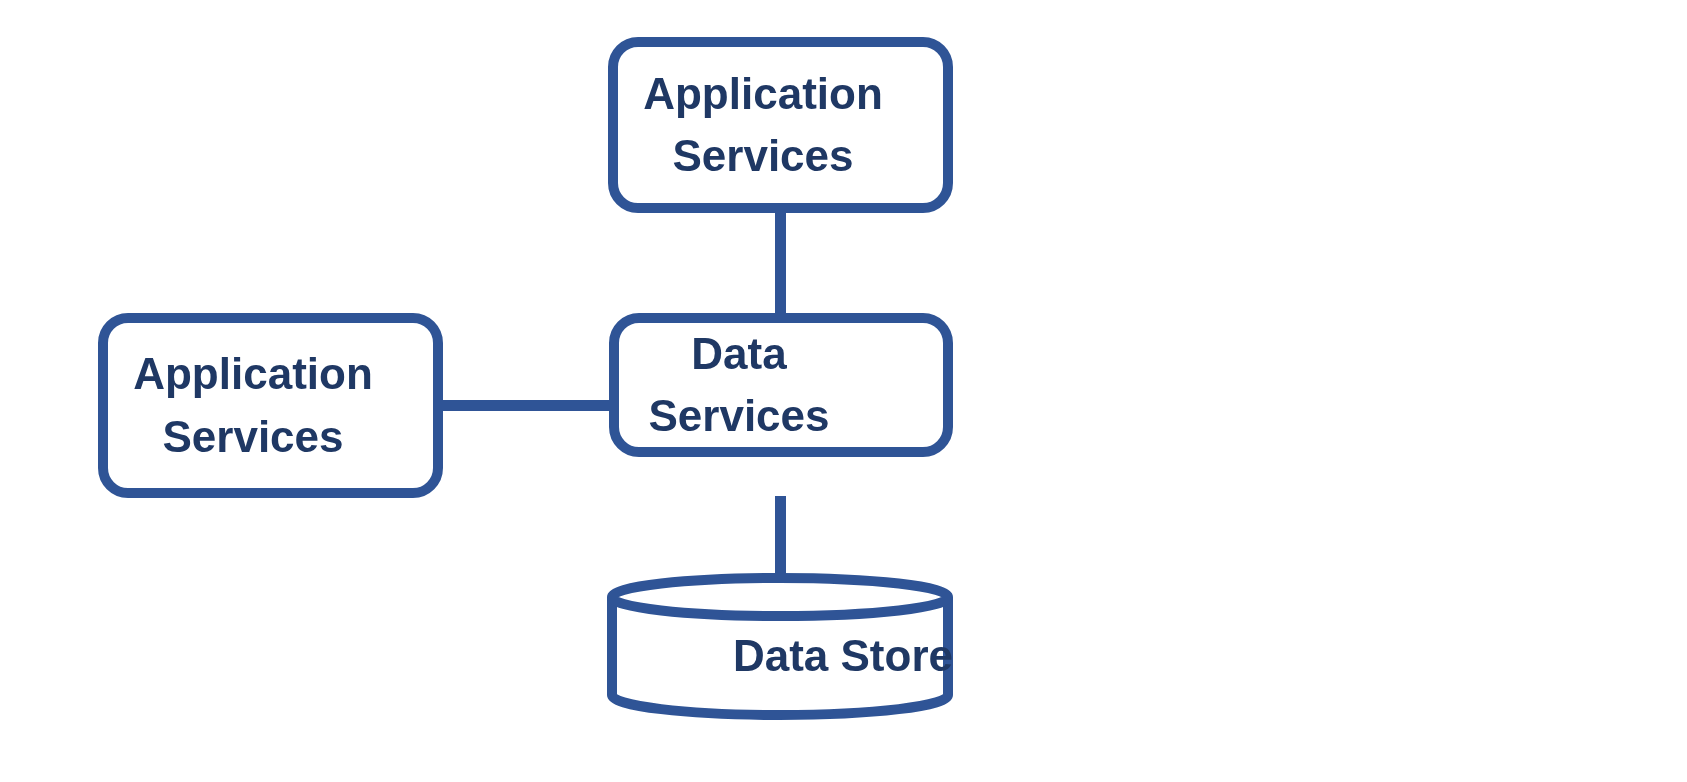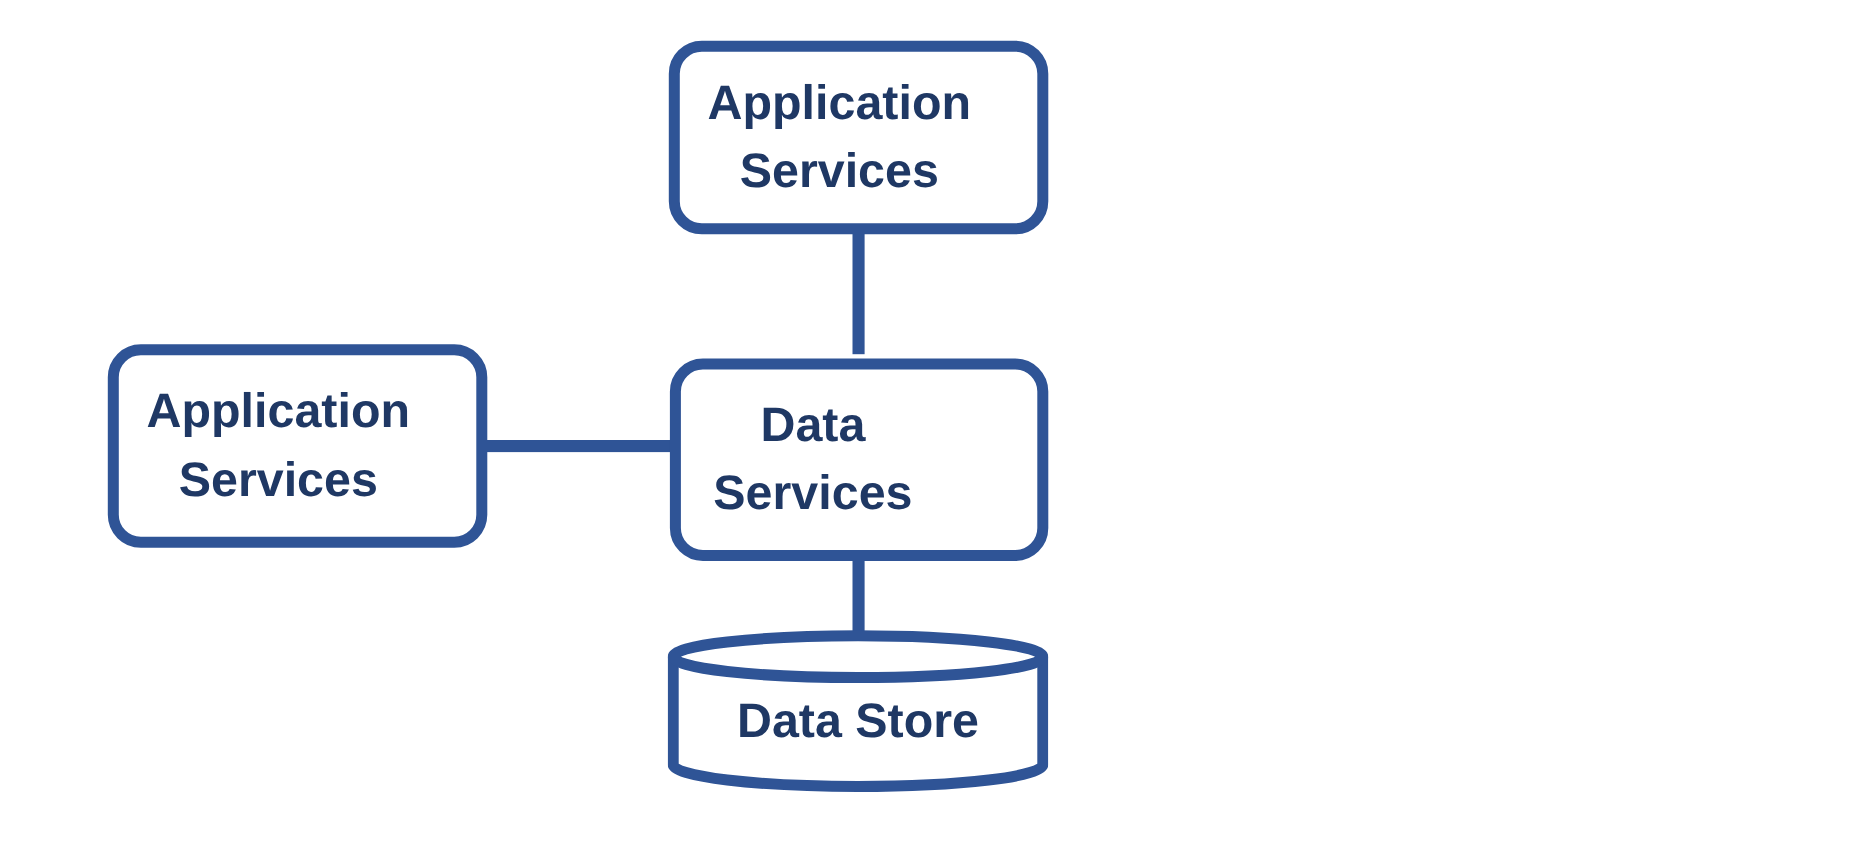--- a/index.html
+++ b/index.html
@@ -26,21 +26,21 @@
     display:flex;align-items:center;
     text-align:center;
     color:var(--text);
     font-weight:bold;
     font-size:44px;
     line-height:1.42;
   }
   .node-box .lbl{display:inline-block;}
   .node-box.top-app   {left:608px; top:37px;  width:345px; height:176px;}
   .node-box.left-app  {left:98px;  top:313px; width:345px; height:185px;}
-  .node-box.mid-data  {left:609px; top:326px; width:344px; height:184px;}
+  .node-box.mid-data  {left:609px; top:313px; width:344px; height:144px;}
   .node-box.top-app .lbl, .node-box.left-app .lbl{max-width:290px;}
   .node-box.mid-data .lbl{max-width:240px;}
 
   .edge{
     position:absolute;
     background:var(--stroke);
   }
   .edge.v1{left:775px; top:208px; width:11px; height:114px;}
   .edge.h1{left:438px; top:400px; width:176px; height:11px;}
   .edge.v2{left:775px; top:496px; width:11px; height:92px;}
@@ -49,21 +49,21 @@
     position:absolute;left:607px;top:571px;width:346px;height:154px;
   }
   .cylinder svg{display:block;width:100%;height:100%;}
   .cylinder path,.cylinder ellipse{
     fill:var(--bg);
     stroke:var(--stroke);
     stroke-width:10;
   }
   .cylinder-label{
     position:absolute;left:607px;top:632px;width:346px;
-    text-align:center;
+    text-align:right;
     color:var(--text);
     font-weight:bold;
     font-size:44px;
     line-height:1.1;
   }
 </style>
 </head>
 <body>
 
 <div class="canvas">

